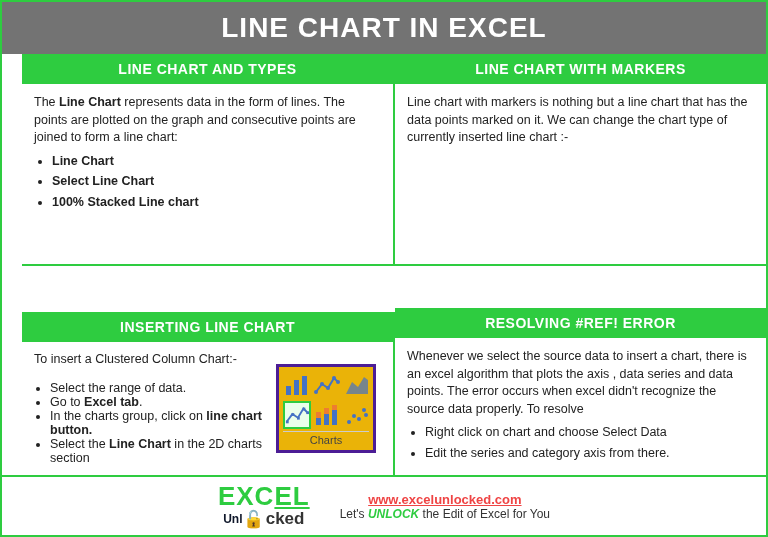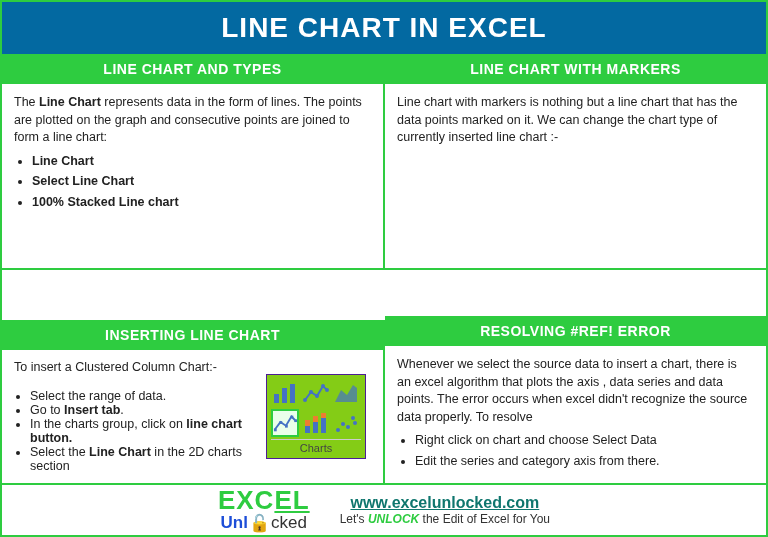--- a/index.html
+++ b/index.html
@@ -11,35 +11,36 @@
       overflow: hidden;
     }
     .main-wrapper {
       width: 768px;
       height: 537px;
       display: flex;
       flex-direction: column;
       border: 2px solid #2ecc40;
     }
     .header-banner {
-      background: #0369a1;
+      background: #737373;
       text-align: center;
       padding: 10px 0;
     }
     .header-banner h1 {
       color: #fff;
       font-size: 28px;
       font-weight: 900;
       letter-spacing: 1px;
       text-transform: uppercase;
     }
     .content-area {
       display: flex;
       flex-direction: column;
       flex: 1;
+      padding-left: 20px;
     }
     .top-row {
       display: flex;
       flex: 1;
       border-bottom: 2px solid #2ecc40;
     }
     .bottom-row {
       display: flex;
       flex: 1;
       align-items: flex-end;
@@ -93,23 +94,23 @@
       flex: 1;
     }
     .insert-right {
       width: 110px;
       display: flex;
       flex-direction: column;
       align-items: center;
       justify-content: center;
     }
     .chart-icon-box {
-      border: 1px solid #4c1d95;
+      border: 3px solid #4c1d95;
       padding: 4px;
-      background: #84cc16;
+      background: #eab308;
       width: 100px;
     }
     .chart-icon-grid {
       display: grid;
       grid-template-columns: 1fr 1fr 1fr;
       gap: 2px;
       margin-bottom: 2px;
     }
     .chart-icon-cell {
       width: 28px;
@@ -131,34 +132,34 @@
       padding-top: 2px;
     }
     .footer {
       border-top: 2px solid #2ecc40;
       display: flex;
       align-items: center;
       justify-content: center;
       gap: 30px;
       padding: 8px 20px;
       background: #fff;
-      height: 52px;
+      height: 60px;
     }
     .logo-area {
       display: flex;
       flex-direction: column;
       align-items: center;
     }
     .footer-text-area {
       text-align: center;
     }
     .footer-url {
-      color: #0f766e;
+      color: #ef4444;
       font-weight: bold;
-      font-size: 16px;
+      font-size: 13px;
       text-decoration: underline;
     }
     .footer-tagline {
       font-size: 12px;
       color: #333;
     }
     .footer-tagline .unlock-bold {
       font-weight: 900;
       color: #2ecc40;
       font-style: italic;
@@ -199,21 +200,21 @@
 
     <div class="bottom-row">
 
       <div class="section">
         <div class="section-header">INSERTING LINE CHART</div>
         <div class="bottom-section-body">
           <div class="insert-left">
             <p style="margin-bottom:15px;">To insert a Clustered Column Chart:-</p>
             <ul style="padding-left:16px;">
               <li><span>Select the range of data.</span></li>
-              <li>Go to <span class="bold">Insert tab</span>.</li>
+              <li>Go to <span class="bold">Excel tab</span>.</li>
               <li>In the charts group, click on <span class="bold">line chart button.</span></li>
               <li>Select the <span class="bold">Line Chart</span> in the 2D charts section</li>
             </ul>
           </div>
           <div class="insert-right">
             <div class="chart-icon-box">
               <div class="chart-icon-grid">
 
                 <div class="chart-icon-cell">
                   <svg viewBox="0 0 26 26">
@@ -286,23 +287,23 @@
       </div>
     </div>
   </div>
 
   <div class="footer">
     <div class="logo-area">
       <div style="display:flex; align-items:flex-start; line-height:1;">
         <span style="font-size:26px; font-weight:900; color:#2ecc40; letter-spacing:1px;">EXC<span style="text-decoration: underline; text-decoration-color:#2ecc40;">EL</span></span>
       </div>
       <div style="display:flex; align-items:center; gap:1px;">
-        <span style="font-size:17px; font-weight:bold; color:#1d4ed8;">Unl</span>
+        <span style="font-size:12px; font-weight:bold; color:#0f172a;">Unl</span>
         <span style="font-size:17px; color:#2ecc40;">🔓</span>
-        <span style="font-size:17px; font-weight:normal; color:#333;">cked</span>
+        <span style="font-size:17px; font-weight:bold; color:#333;">cked</span>
       </div>
     </div>
     <div class="footer-text-area">
       <div class="footer-url" style="cursor:pointer;">www.excelunlocked.com</div>
       <div class="footer-tagline">
         <span>Let's </span><span class="unlock-bold">UNLOCK</span><span> the Edit of Excel for You</span>
       </div>
     </div>
   </div>
 </div>

